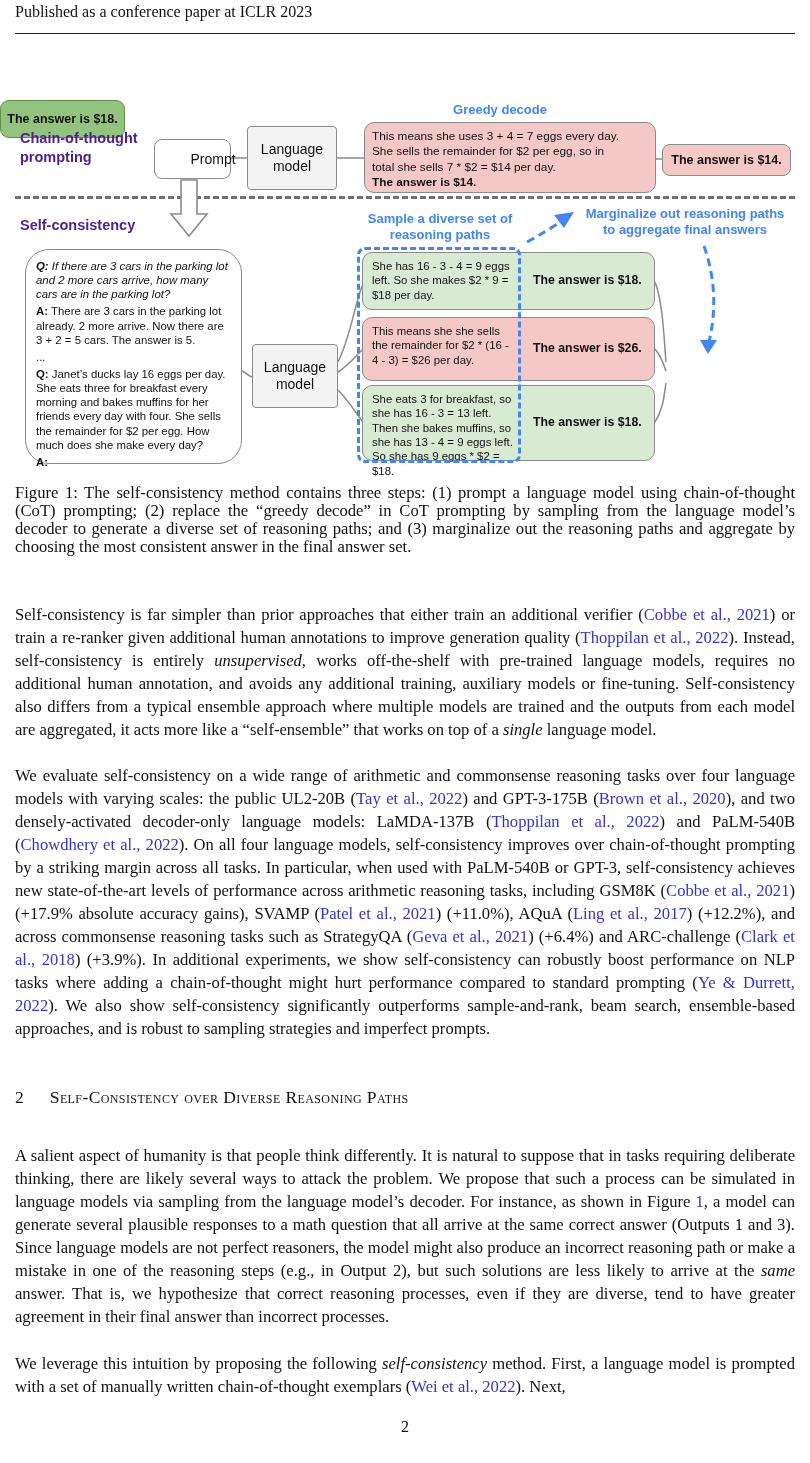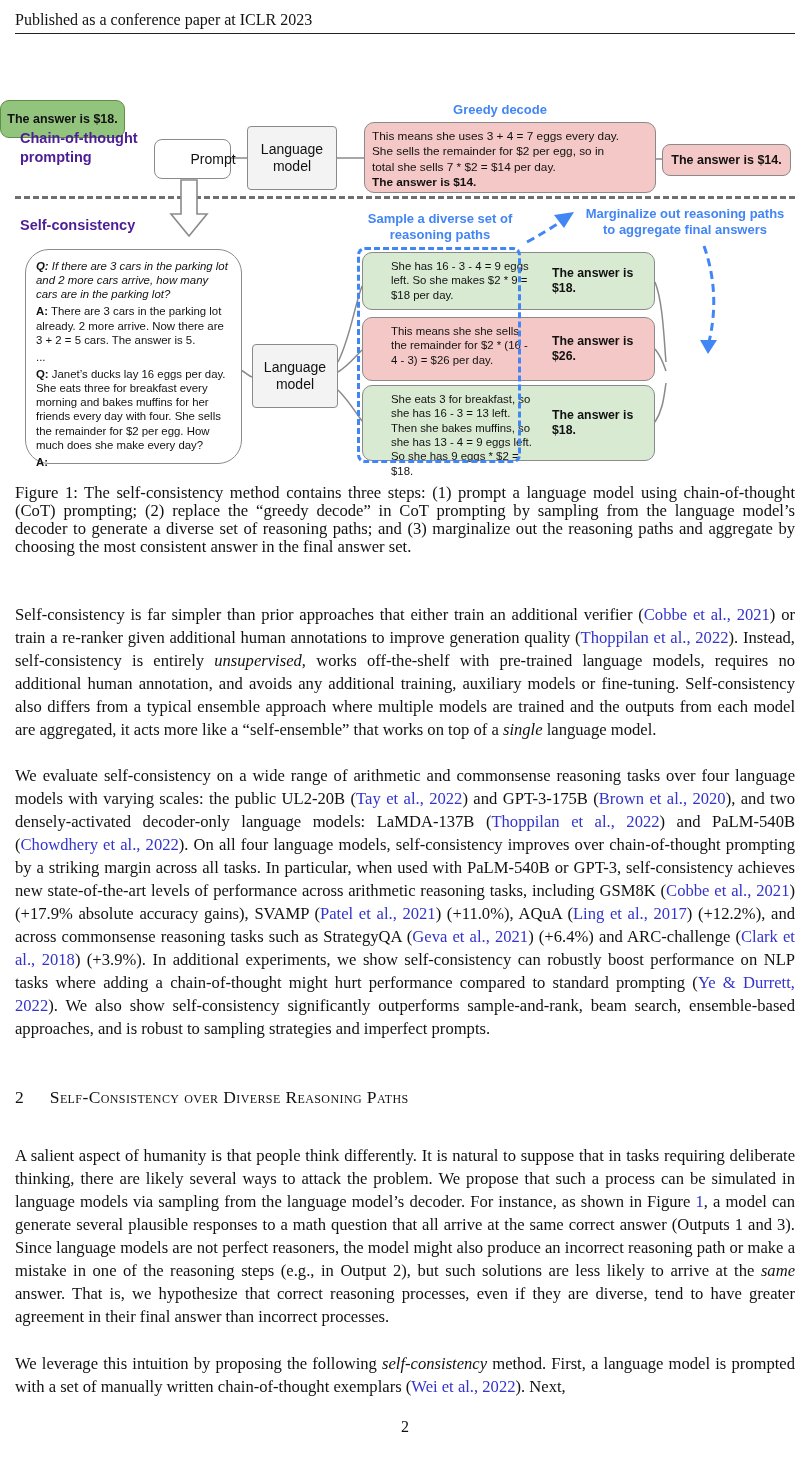--- a/index.html
+++ b/index.html
@@ -4,21 +4,21 @@
 <style>
   :root{
     --blue:#4285f4; --link:#3333cc; --pink:#f4c8c6; --green-light:#d9ead3;
     --green-dark:#93c47d; --graybox:#f3f3f3; --bd:#8a8a8a; --ink:#111;
   }
   *{margin:0;padding:0;box-sizing:border-box;}
   body{background:#fff;}
   .page{position:relative;width:810px;height:1463px;background:#fff;overflow:hidden;
         font-family:"Liberation Serif", serif;color:var(--ink);}
   
-  .hdr{position:absolute;left:15px;top:11px;font-size:16px;}
+  .hdr{position:absolute;left:15px;top:3px;font-size:16px;}
   .hdr-rule{position:absolute;left:15px;top:33px;width:780px;border-top:1.6px solid #222;}
   
   .fig{position:absolute;left:0;top:100px;width:810px;height:378px;
        font-family:"Liberation Sans", sans-serif;font-size:12px;}
   .fig .abs{position:absolute;}
   .lbl-bold{font-weight:bold;font-size:14.5px;line-height:1.32;color:#4c1d95;white-space:pre-line;}
   .lbl-blue{font-weight:bold;font-size:13px;line-height:1.25;color:var(--blue);text-align:center;white-space:pre-line;}
   .bx{position:absolute;border:1.4px solid var(--bd);background:#fff;}
   .prompt-bx{left:154px;top:39px;width:77px;height:40px;border-radius:8px;
              display:flex;align-items:center;justify-content:center;font-size:14px;padding-left:41px;}
@@ -29,21 +29,21 @@
   .greedy-bx b{display:block;}
   .ans14-bx{left:662px;top:44px;width:129px;height:32px;background:var(--pink);border-radius:8px;
             display:flex;align-items:center;justify-content:center;font-weight:bold;font-size:12.5px;}
   .sep{position:absolute;left:15px;top:96px;width:780px;border-top:3px dashed #6f6f6f;}
   .bigprompt{left:25px;top:149px;width:217px;height:215px;border-radius:24px;
              padding:9px 10px;font-size:11.4px;line-height:1.24;}
   .qa{margin-bottom:3px;}
   .qa .pfx{font-weight:bold;}
   .qa .it{font-style:italic;}
   .row{position:absolute;border:1.4px solid var(--bd);border-radius:10px;display:flex;
-       font-size:11.4px;line-height:1.26;padding-left:19px;}
+       font-size:11.4px;line-height:1.26;}
   .row .rtxt{width:156px;padding:6px 4px 4px 9px;}
   .row .rans{flex:1;display:flex;align-items:center;padding-left:14px;font-weight:bold;font-size:12.3px;}
   .row.green{background:var(--green-light);}
   .row.pink{background:var(--pink);}
   .final-bx{left:666px;top:254px;width:125px;height:38px;background:var(--green-dark);
             border:1.4px solid #5f8f47;border-radius:9px;display:flex;align-items:center;
             justify-content:center;font-weight:bold;font-size:12.5px;}
   .dashed-rect{position:absolute;left:357px;top:147px;width:164px;height:216px;
                border:3px dashed var(--blue);border-radius:8px;pointer-events:none;}
   svg.flow{position:absolute;left:0;top:0;width:810px;height:378px;pointer-events:none;}

